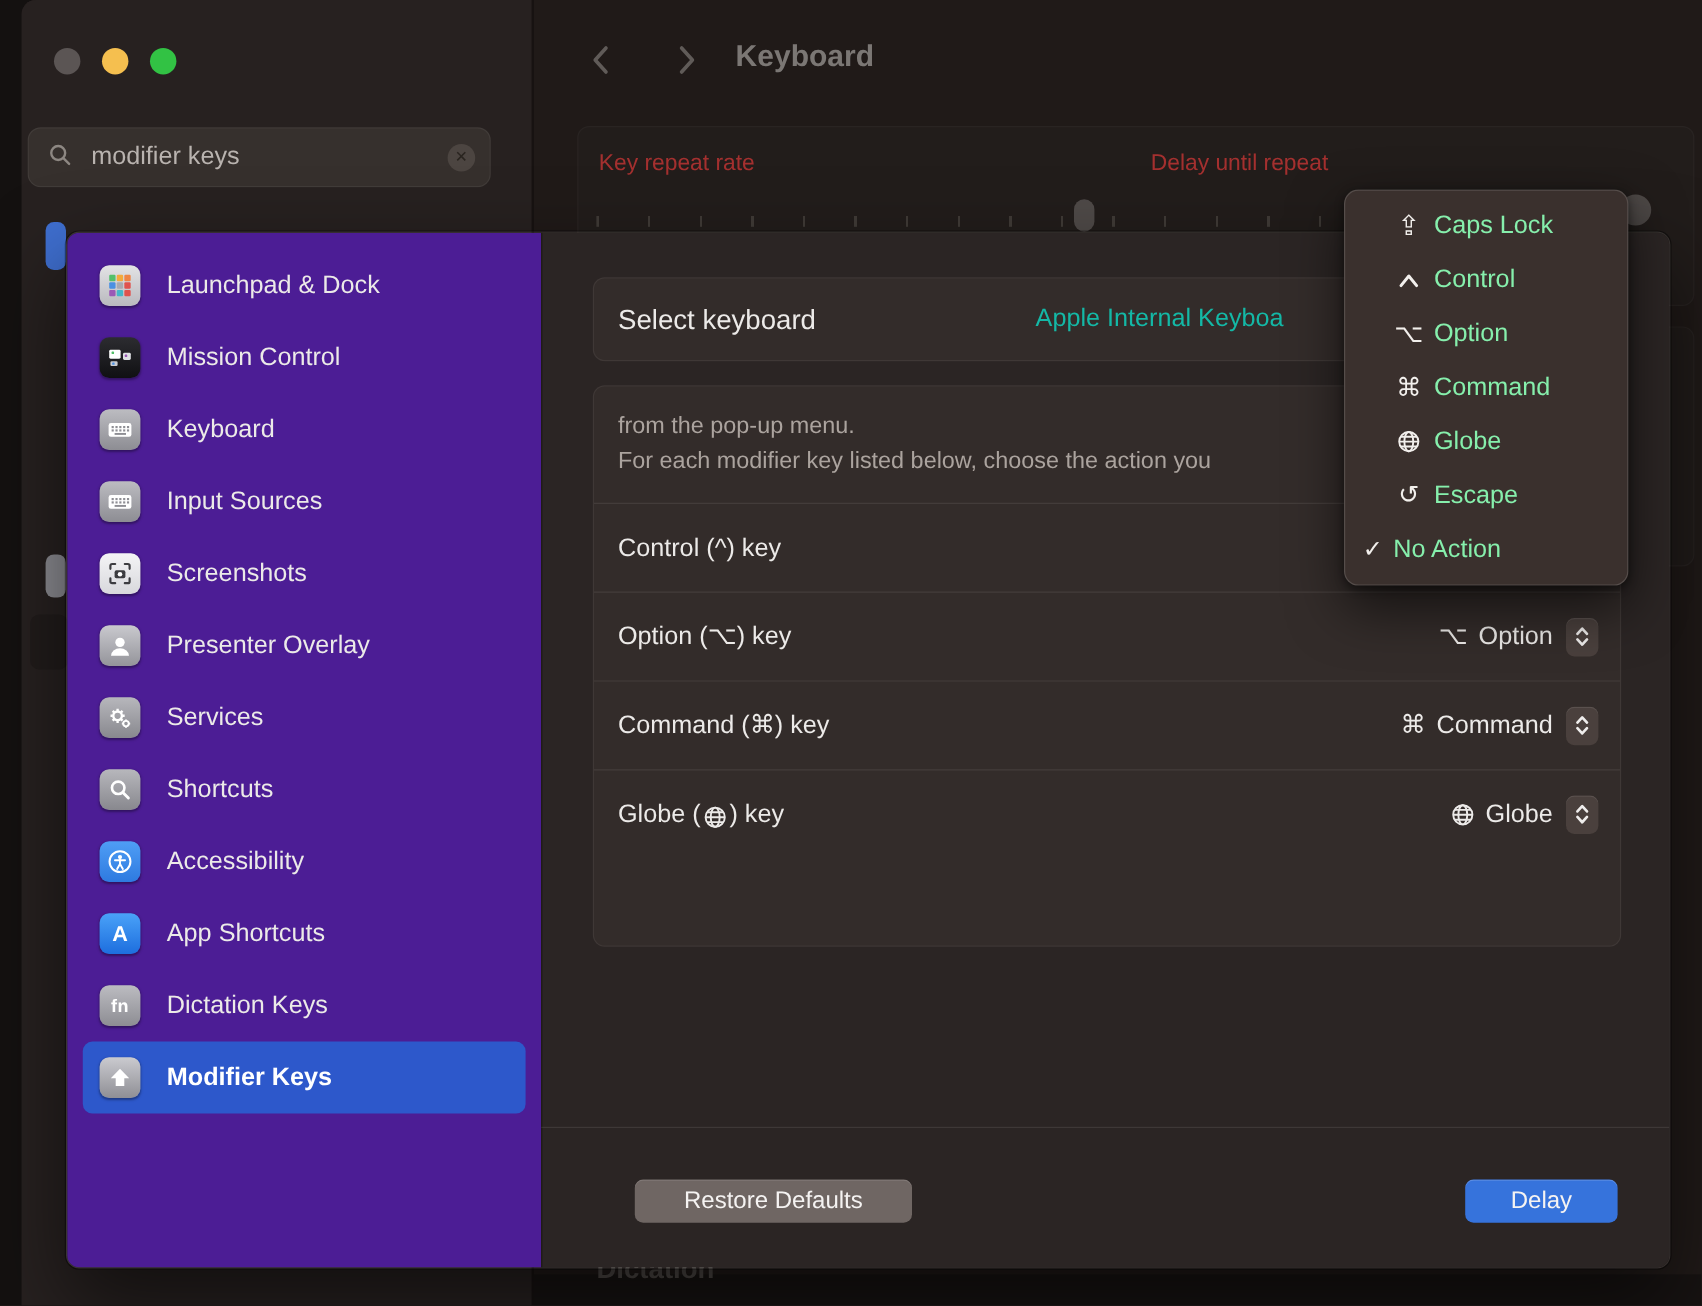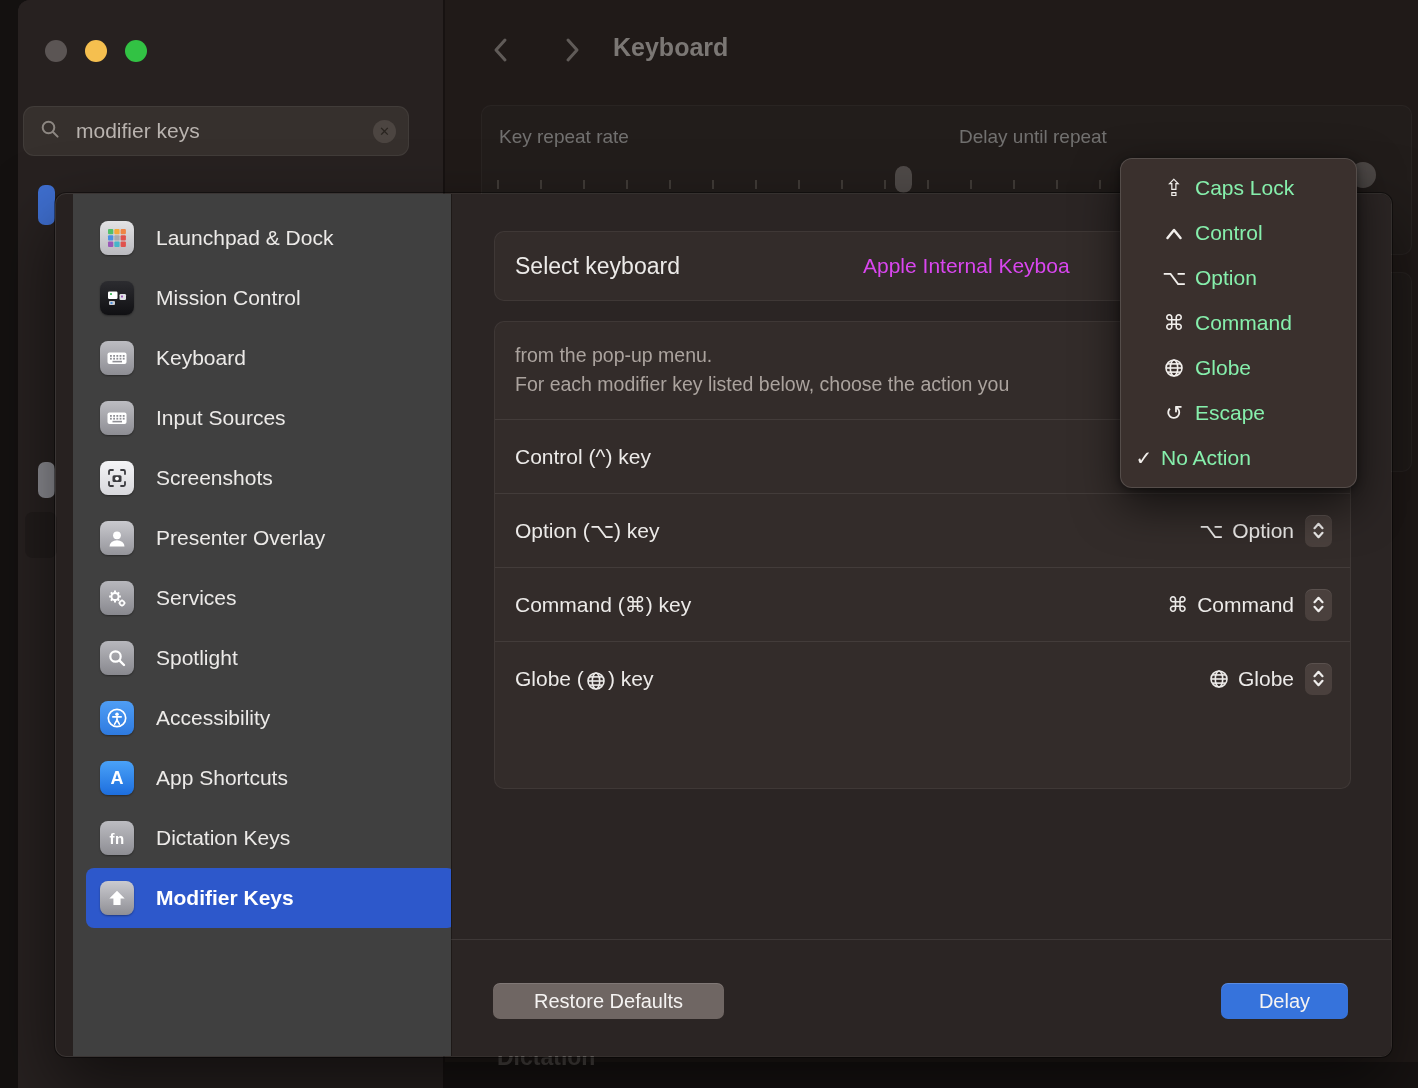--- a/index.html
+++ b/index.html
@@ -37,69 +37,69 @@
   .sliver-gray { left:20px; top:462px; width:17px; height:36px; border-radius:7px; background:#8e8e94; }
   .sliver-row  { left:7px;  top:512px; width:32px; height:46px; border-radius:8px; background:#211c1b; }
 
   
   .nav-chev { top:34px; color:#8a8480; }
   .nav-back { left:45px; } .nav-fwd { left:116px; }
   .bg-title { left:168px; top:33px; font-size:25px; font-weight:700; color:#b2adab; }
   .bg-card { left:36px; width:931px; background:#2e2726; border:1px solid rgba(255,255,255,.05); border-radius:10px; }
   .bg-card1 { top:105px; height:150px; }
   .bg-card2 { top:272px; height:200px; }
-  .bg-label { top:126px; font-size:19px; color:#a3a3a3; }
+  .bg-label { top:126px; font-size:19px; color:#ef4444; }
   .bg-label1 { left:54px; } .bg-label2 { left:514px; }
   .ticks { left:52px; top:180px; width:618px; height:9px;
     background:repeating-linear-gradient(90deg,#5a5450 0 2px,transparent 2px 43px); }
   .knob1 { left:450px; top:166px; width:17px; height:27px; border-radius:9px; background:#716b69; }
   .knob2 { left:905px; top:162px; width:26px; height:26px; border-radius:13px; background:#716b69; }
   .bottom-band { left:0; top:1062px; width:973px; height:26px; background:#1d1918; }
   .dictation { left:52px; top:1044px; font-size:23px; font-weight:700; color:#6e6765; }
   .dim { left:427px; top:0; width:973px; height:1088px; background:rgba(12,8,6,.33); }
 
   
   .dialog { left:55px; top:193px; width:1337px; height:864px; border-radius:11px;
     border:1px solid rgba(255,255,255,.09); overflow:hidden;
     box-shadow:0 30px 70px rgba(0,0,0,.55), 0 0 0 1px rgba(0,0,0,.4); }
-  .dlg-sidebar { left:17px; top:0; width:395px; height:864px; background:#404040; }
+  .dlg-sidebar { left:0; top:0; width:395px; height:864px; background:#4c1d95; }
   .dlg-content { left:395px; top:0; width:942px; height:864px; background:#2b2524;
     border-left:1px solid #1e1917; }
 
   .dlg-side-list { left:13px; top:14px; width:369px; }
   .side-item { height:60px; border-radius:8px; display:flex; align-items:center;
     padding-left:14px; gap:22px; cursor:default; }
   .side-item.selected { background:#2d58cb; }
   .side-item .label { font-size:21px; color:#eceae8; white-space:nowrap; }
   .side-item.selected .label { font-weight:600; color:#fff; }
   .tile { width:34px; height:34px; border-radius:8px; flex:none;
     display:flex; align-items:center; justify-content:center;
     box-shadow:0 1px 2px rgba(0,0,0,.35); overflow:hidden; }
 
   .card { left:42px; width:857px; background:#332c2a;
     border:1px solid rgba(255,255,255,.06); border-radius:10px; }
   .card-select { top:37px; height:70px; display:flex; align-items:center; padding:0 20px; }
   .card-select .label { font-size:23px; color:#eceae8; }
-  .select-value { position:absolute; left:368px; font-size:21px; color:#d946ef; white-space:nowrap; }
+  .select-value { position:absolute; left:368px; font-size:21px; color:#14b8a6; white-space:nowrap; }
 
   .card-rows { top:127px; height:468px; }
   .info-text { height:97px; padding:19px 20px 0; font-size:19.5px; line-height:29px; color:#aba39e; }
   .mod-row { height:74px; display:flex; align-items:center; justify-content:space-between;
     padding:0 18px 0 20px; border-top:1px solid rgba(255,255,255,.08); }
   .mod-row .row-label { font-size:21px; color:#eceae8; display:flex; align-items:center; }
   .sel { display:flex; align-items:center; font-size:21px; color:#eceae8; }
   .sel .sel-icon { display:inline-flex; align-items:center; justify-content:center; margin-right:9px; font-size:21px; }
   .stepper { width:27px; height:32px; border-radius:7px; background:#4a403d; margin-left:11px;
     display:flex; align-items:center; justify-content:center;
     box-shadow:inset 0 1px 0 rgba(255,255,255,.09); }
   .globe-inline { display:inline-flex; margin:0 2px; position:relative; top:2px; }
 
   .footer-divider { left:395px; top:745px; width:942px; height:1px; background:rgba(255,255,255,.09); }
   .btn { top:789px; height:36px; border-radius:7px; display:flex; align-items:center;
-    justify-content:center; font-size:20px; color:#f5f3f2; }
+    justify-content:center; font-size:20px; color:#f5f3f2;margin-left:36px; }
   .btn-restore { left:437px; width:231px; background:#6f6663; box-shadow:inset 0 1px 0 rgba(255,255,255,.12); }
   .btn-done { right:43px; width:127px; background:#3673dc; box-shadow:inset 0 1px 0 rgba(255,255,255,.18); }
 
   
   .menu { left:1120px; top:158px; width:237px; height:330px;
     background:#3a302d; border:1px solid rgba(255,255,255,.14); border-radius:12px;
     box-shadow:0 18px 45px rgba(0,0,0,.6), 0 2px 8px rgba(0,0,0,.45);
     display:flex; flex-direction:column; padding:7px 0; }
   .menu-item { flex:1; display:flex; align-items:center; padding-left:10px; }
   .mi-check { width:26px; flex:none; font-size:20px; color:#f2efec; text-align:center; }
@@ -286,21 +286,21 @@
           </span>
         <span class="label">Services</span>
       </div>
       <div class="side-item">
         <span class="tile" style="background: linear-gradient(rgb(183, 183, 188), rgb(136, 136, 142));">
             <svg width="24" height="24" viewBox="0 0 24 24">
               <circle cx="10.5" cy="10.5" r="5.2" fill="none" stroke="#ffffff" stroke-width="2.2"></circle>
               <line x1="14.6" y1="14.6" x2="19" y2="19" stroke="#ffffff" stroke-width="2.4" stroke-linecap="round"></line>
             </svg>
           </span>
-        <span class="label">Spotlight</span>
+        <span class="label">Shortcuts</span>
       </div>
       <div class="side-item">
         <span class="tile" style="background: linear-gradient(rgb(79, 158, 245), rgb(46, 122, 224));">
             <svg width="24" height="24" viewBox="0 0 24 24">
               <circle cx="12" cy="12" r="8.7" fill="none" stroke="#ffffff" stroke-width="1.7"></circle>
               <circle cx="12" cy="8.2" r="1.75" fill="#ffffff"></circle>
               <g stroke="#ffffff" stroke-width="1.6" stroke-linecap="round" fill="none">
                 <line x1="7.8" y1="10.9" x2="16.2" y2="10.9"></line>
                 <line x1="12" y1="10.2" x2="12" y2="14"></line>
                 <line x1="12" y1="14" x2="9.6" y2="18.2"></line>

